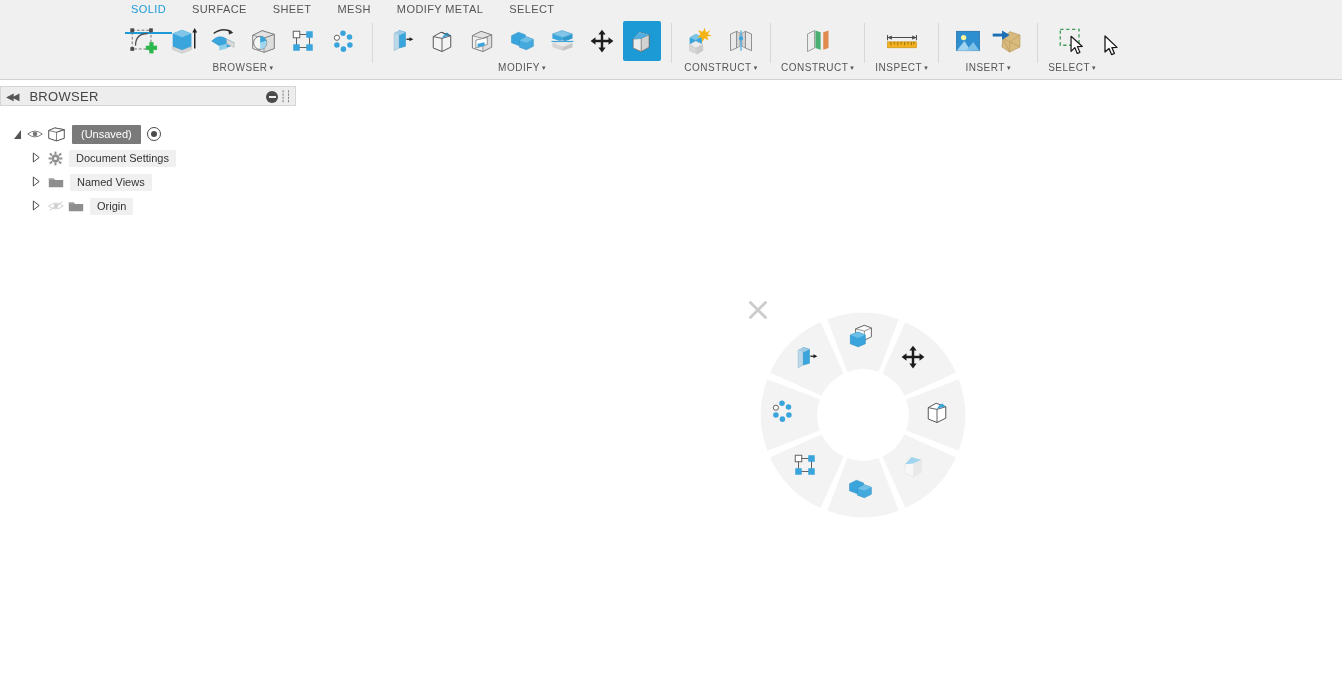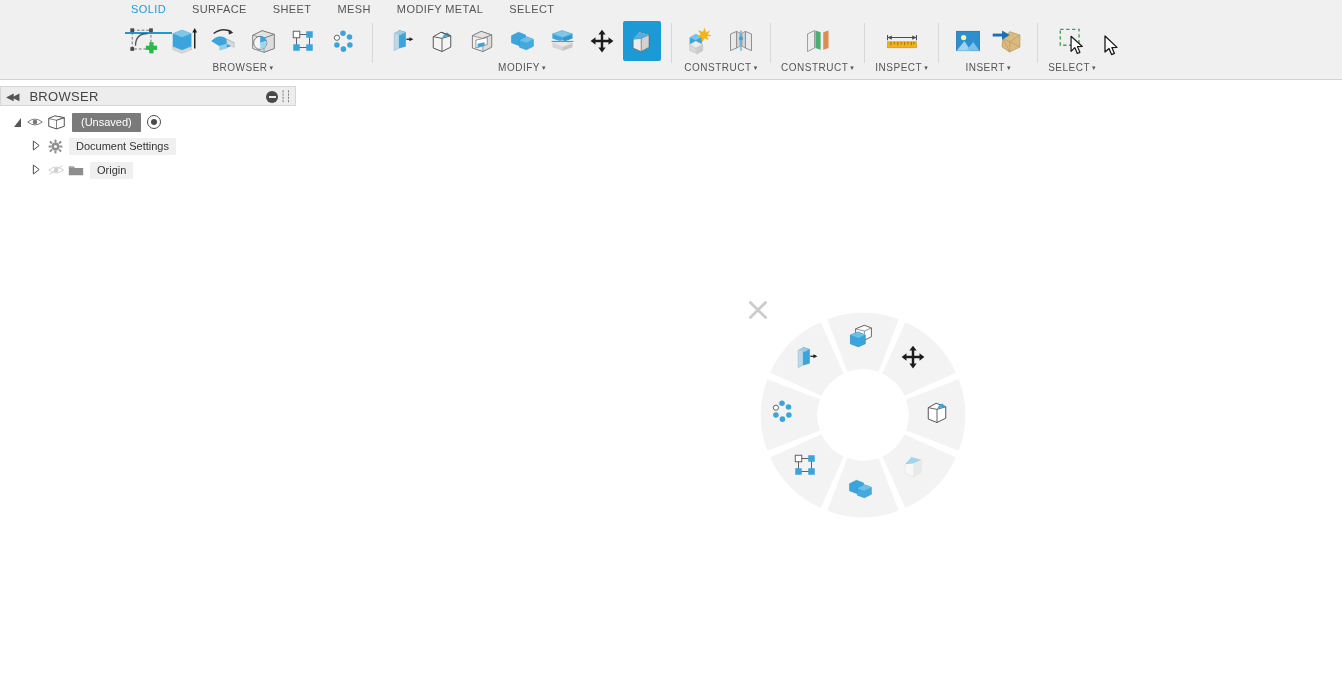--- a/index.html
+++ b/index.html
@@ -76,21 +76,21 @@
   .collapse-arrows { margin-left: 5px; font-size: 10px; color: #555; letter-spacing:-2px; cursor: default;}
   .browser-title { font-size: 13px; color: #444; margin-left: 12px; letter-spacing: .3px; cursor: default; text-align: center;}
   .minus-circle {
     position: absolute; right: 17px; top: 4px; width: 12px; height: 12px;
     border-radius: 50%; background: #4a4a4a; display:flex; align-items:center; justify-content:center;
     cursor: default;
   }
   .minus-circle i { display:block; width:7px; height:1.6px; background:#ededed; }
   .grip { position:absolute; right: 4px; top: 3px; font-size: 11px; color:#777; letter-spacing:-1px; cursor:default;}
 
-  .tree { padding-top: 4px; font-size: 11px; color: #333; }
+  .tree { padding-top: 16px; font-size: 11px; color: #333; }
   .row { height: 24px; display: flex; align-items: center; position: relative; cursor: default;}
   .tri-open {
     width: 0; height: 0; margin-left: 14px; margin-right: 6px;
     border-left: 7px solid transparent; border-bottom: 9px solid #555;
   }
   .eye { width: 16px; height: 12px; margin-right: 4px; }
   .lbl-box { background: #f0f0f0; padding: 2px 7px 3px 7px; border-radius:1px; }
   .lbl-sel { background: #7a7a7a; color: #fff; padding: 3px 9px 4px 9px; border-radius:1px; font-size:11px;}
   .radio-dot {
     width: 14px; height: 14px; border-radius: 50%; border: 1.6px solid #4a4a4a;
@@ -464,20 +464,32 @@
        <rect x="0.8" y="8.7" width="4" height="2.6"></rect>
                 <rect x="15.2" y="8.7" width="4" height="2.6"></rect>
        <rect x="2.6" y="2.6" width="2.6" height="4" transform="rotate(-45 3.9 4.6)"></rect>
        <rect x="14.8" y="13.4" width="2.6" height="4" transform="rotate(-45 16.1 15.4)"></rect>
        <rect x="14.8" y="2.6" width="2.6" height="4" transform="rotate(45 16.1 4.6)"></rect>
        <rect x="2.6" y="13.4" width="2.6" height="4" transform="rotate(45 3.9 15.4)"></rect>
      </g>
    </svg>
           </span>
           <span class="lbl-box">Document Settings</span>
+        </div>
+        <div class="row">
+          <span style="margin-left: 32px; margin-right: 7px; display: inline-block;"><svg viewBox="0 0 10 12" width="9" height="11">
+              <path d="M1.5 1 L8 6 L1.5 11 Z" fill="none" stroke="#4a4a4a" stroke-width="1.1"></path>
+            </svg></span>
+          <span style="display: inline-flex; margin-right: 6px; align-items: center;">
+            <svg viewBox="0 0 20 16" width="16" height="13">
+     <path d="M1 3 L7 3 L8.6 5 L19 5 L19 14 L1 14 Z" fill="#8e8e8e"></path>
+     <path d="M1 3 L7 3 L8.6 5 L1 5 Z" fill="#a3a3a3"></path>
+   </svg>
+          </span>
+          <span class="lbl-box">Named Views</span>
         </div>
         <div class="row">
           <span style="margin-left: 32px; margin-right: 7px; display: inline-block;"><svg viewBox="0 0 10 12" width="9" height="11">
               <path d="M1.5 1 L8 6 L1.5 11 Z" fill="none" stroke="#4a4a4a" stroke-width="1.1"></path>
             </svg></span>
           <span class="eye" style="display: inline-flex;">
             <svg viewBox="0 0 22 14" width="17" height="12">
      <path d="M1 7 Q11 -1 21 7 Q11 15 1 7 Z" fill="none" stroke="#cfcfcf" stroke-width="1.3"></path>
      <circle cx="11" cy="7" r="3.1" fill="#cfcfcf"></circle>
      <path d="M2 13 L20 1" stroke="#cfcfcf" stroke-width="1.3"></path>

